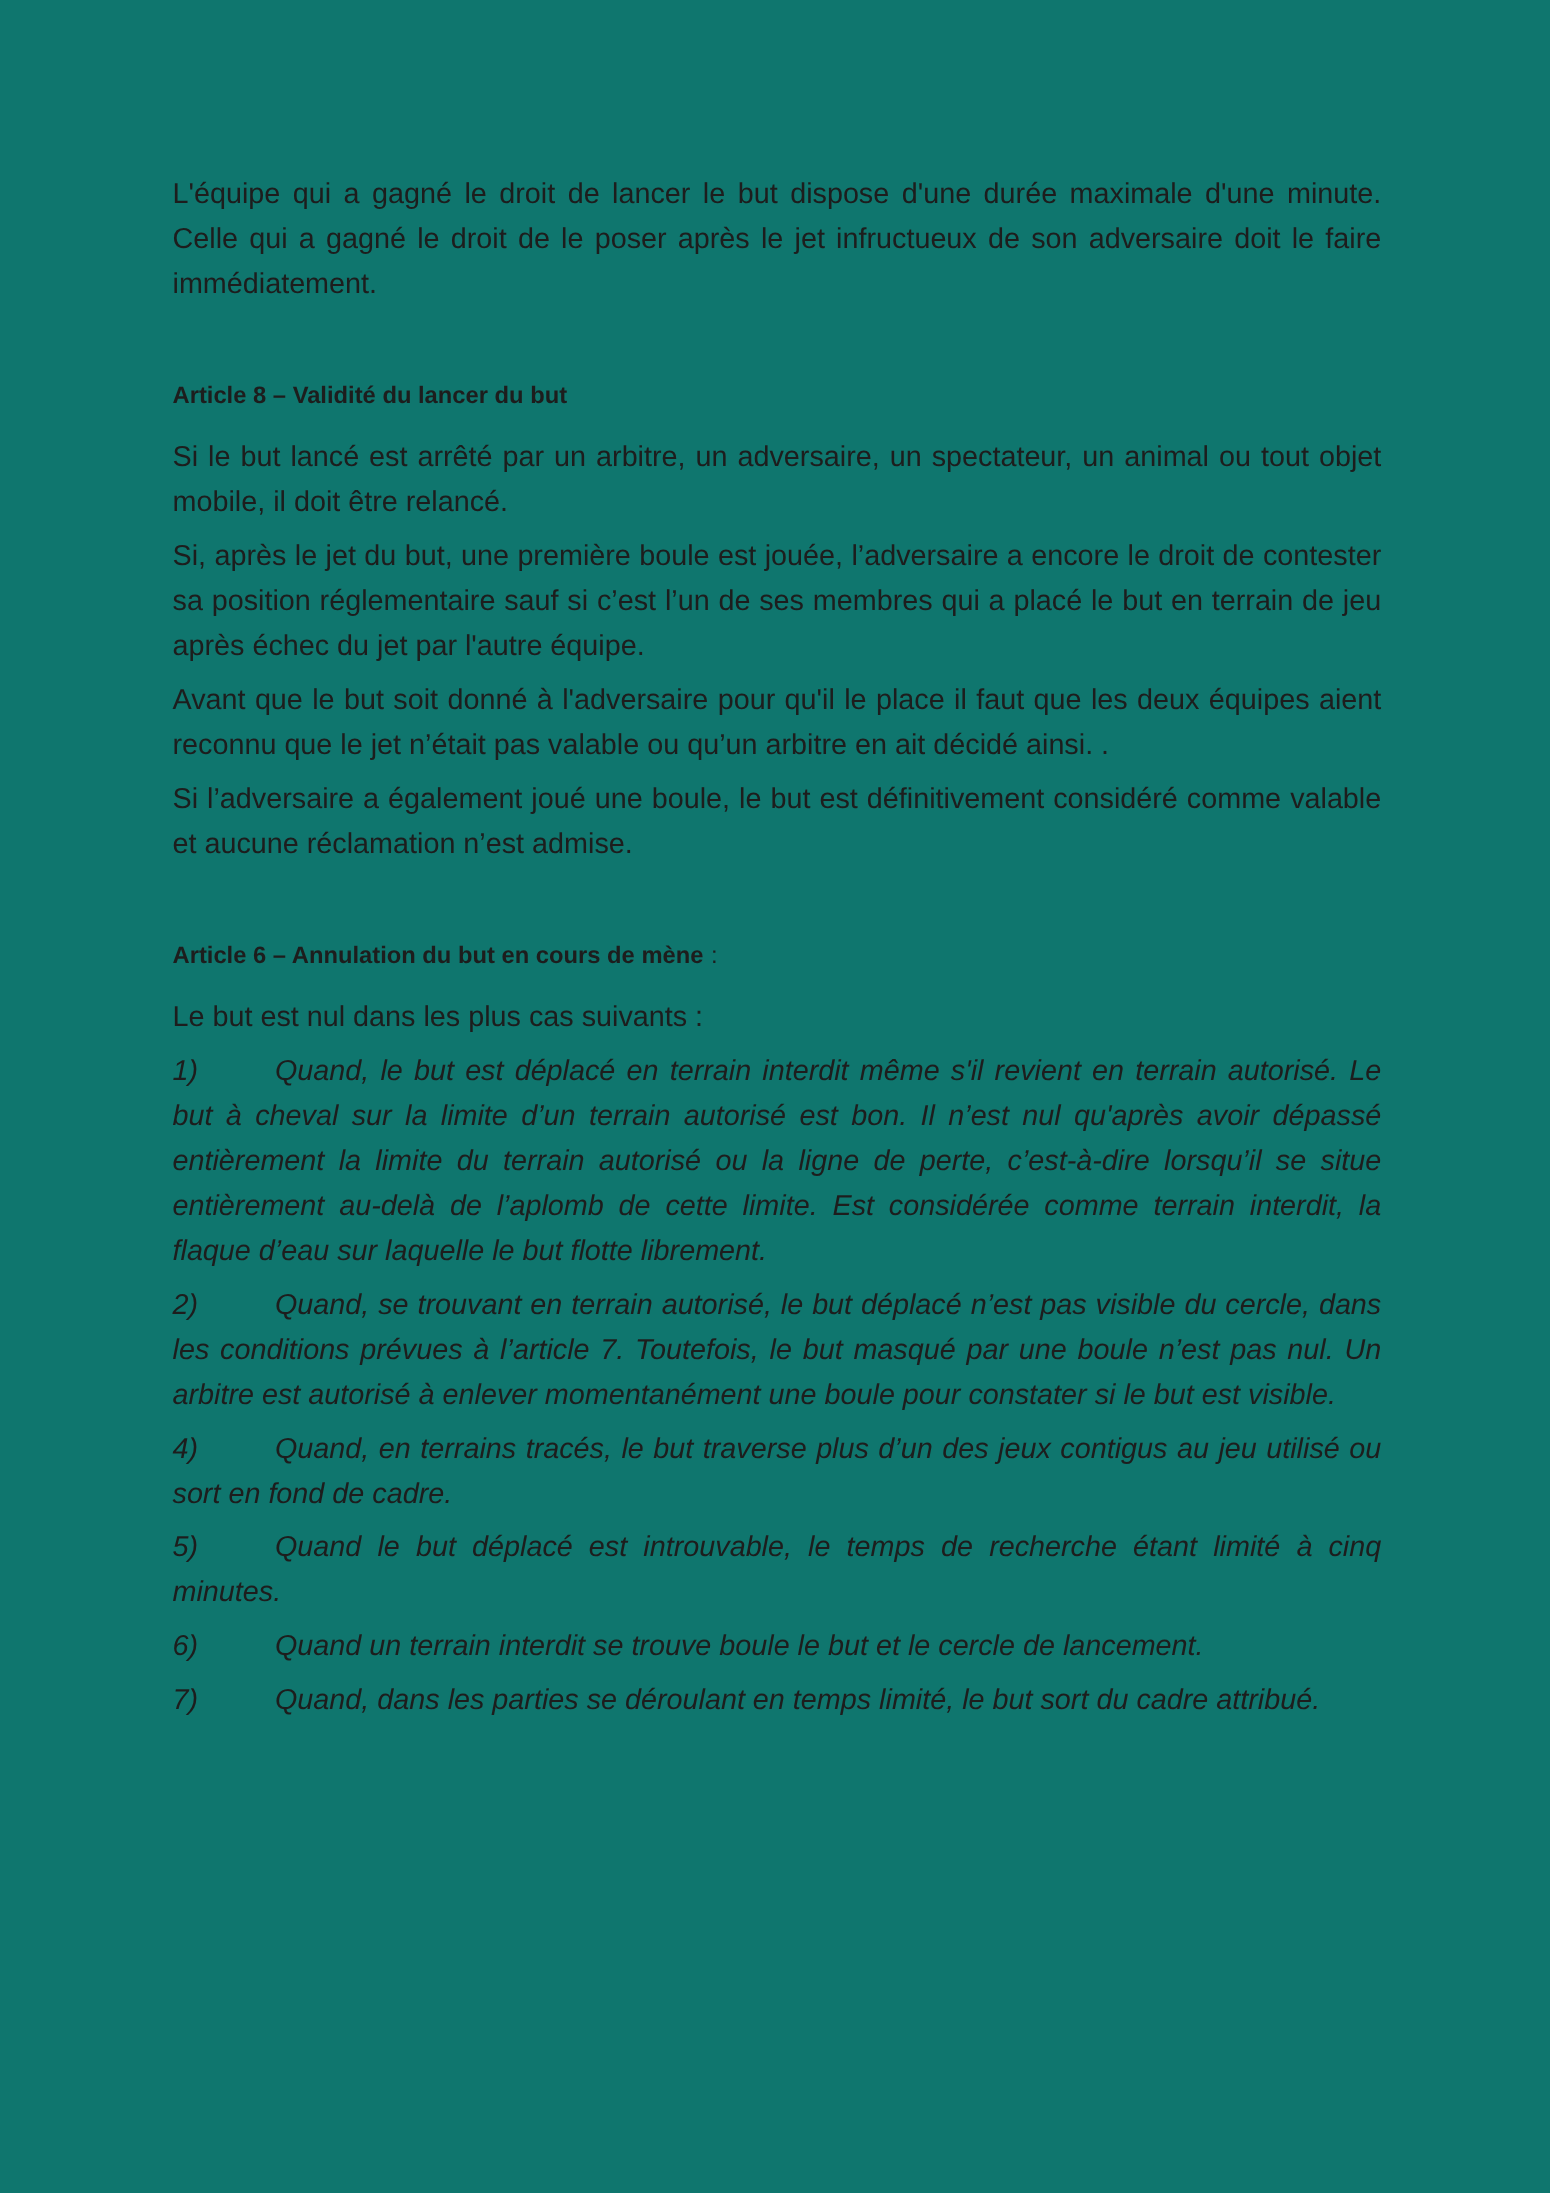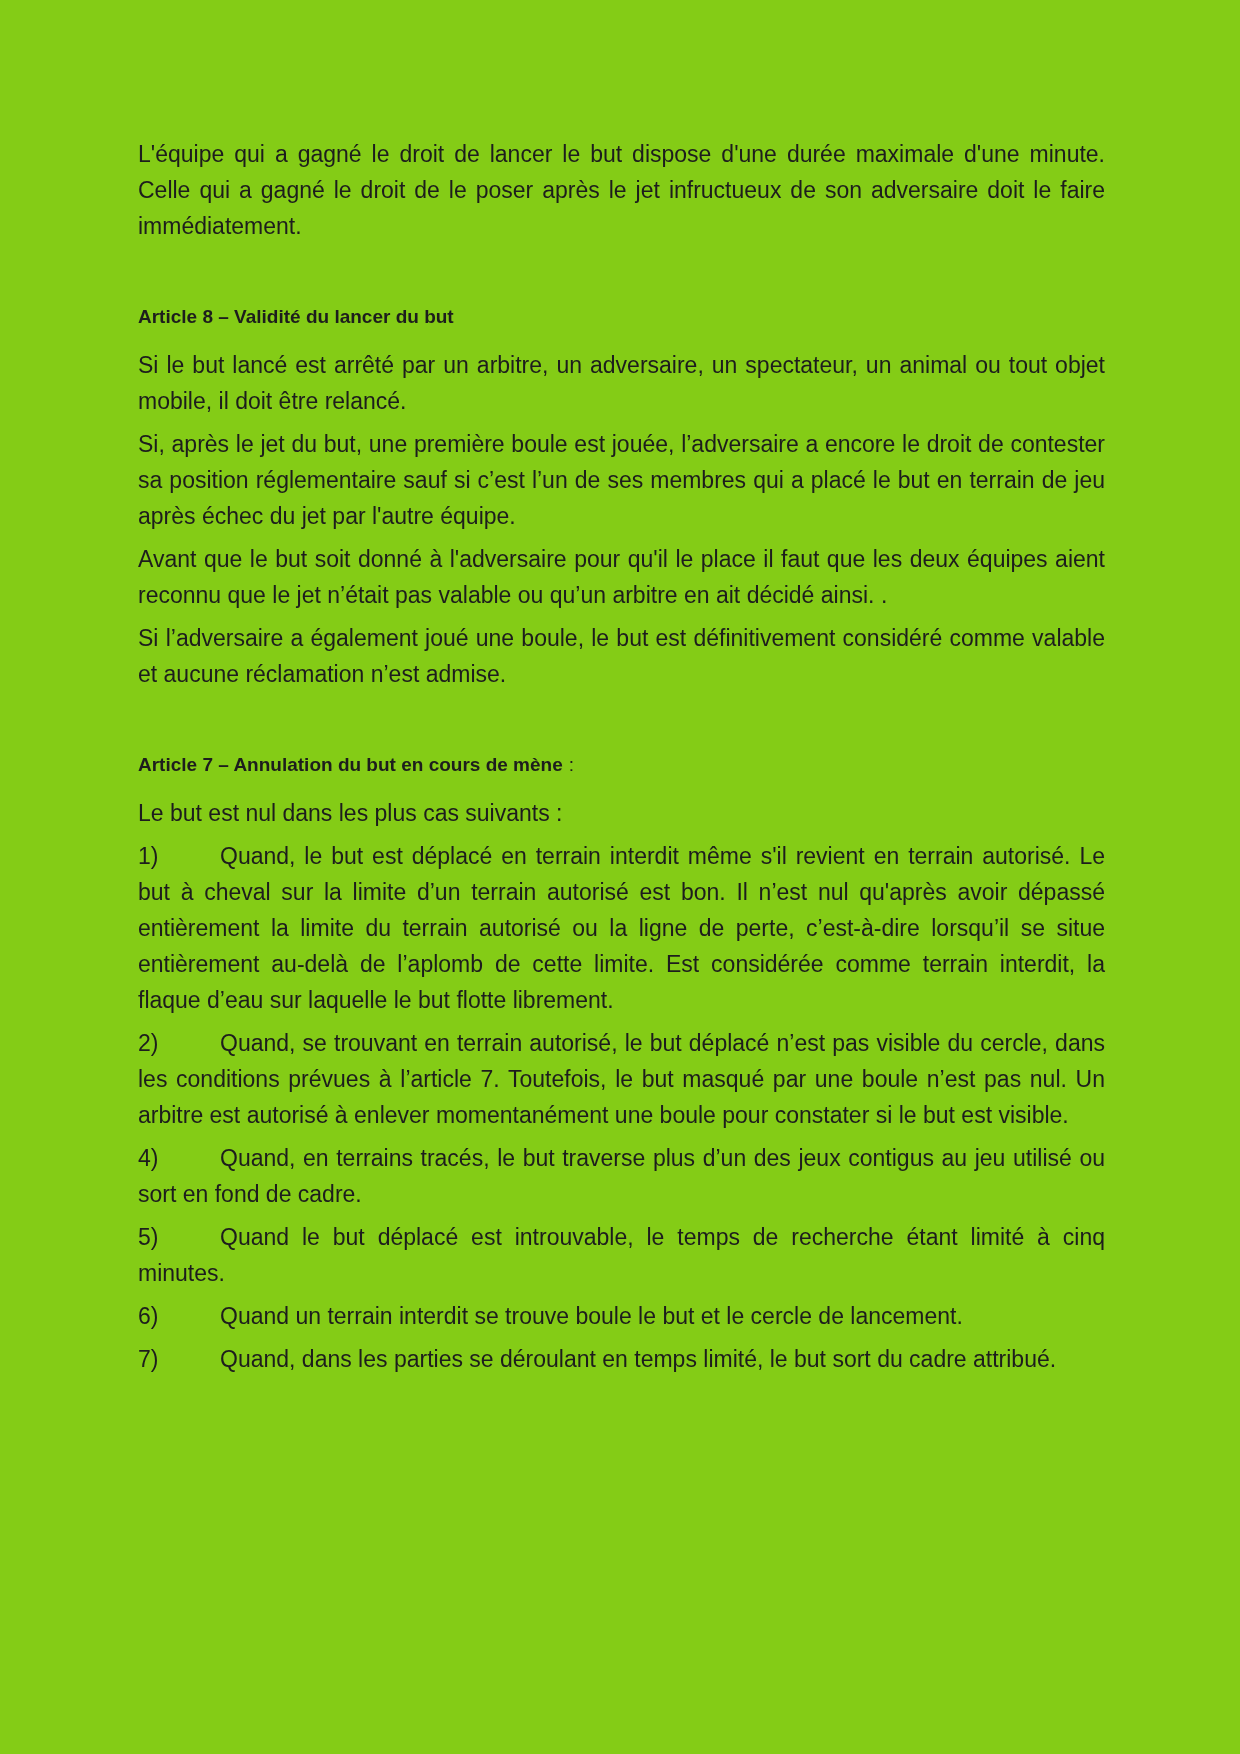--- a/index.html
+++ b/index.html
@@ -4,21 +4,21 @@
 <style>
   html, body {
     margin: 0;
     padding: 0;
     background: #ffffff;
   }
   .page {
     position: relative;
     width: 1240px;
     height: 1754px;
-    background: #84cc16;
+    background: #0f766e;
     box-sizing: border-box;
     padding: 136px 135px 40px 138px;
     font-family: "Liberation Sans", "DejaVu Sans", sans-serif;
     color: #1d1d1d;
     overflow: hidden;
   }
   .para {
     margin: 0 0 7px 0;
     font-size: 23px;
     line-height: 36px;
@@ -35,20 +35,21 @@
   .heading .h-suffix {
     font-weight: normal;
     margin-left: 6px;
   }
   .list-item {
     margin: 0 0 7px 0;
     font-size: 23px;
     line-height: 36px;
     text-align: justify;
     text-justify: inter-word;
+    font-style: italic;
   }
   .item-num {
     display: inline-block;
     width: 82px;
   }
 </style>
 </head>
 <body>
 
 <div class="page">
@@ -59,21 +60,21 @@
 
   <p class="para">Si le but lancé est arrêté par un arbitre, un adversaire, un spectateur, un animal ou tout objet mobile, il doit être relancé.</p>
 
 
   <p class="para">Si, après le jet du but, une première boule est jouée, l’adversaire a encore le droit de contester sa position réglementaire sauf si c’est l’un de ses membres qui a placé le but en terrain de jeu après échec du jet par l'autre équipe.</p>
 
   <p class="para">Avant que le but soit donné à l'adversaire pour qu'il le place il faut que les deux équipes aient reconnu que le jet n’était pas valable ou qu’un arbitre en ait décidé ainsi. .</p>
 
   <p class="para">Si l’adversaire a également joué une boule, le but est définitivement considéré comme valable et aucune réclamation n’est admise.</p>
 
-  <h2 class="heading"><span>Article 7 – Annulation du but en cours de mène</span><span class="h-suffix">:</span></h2>
+  <h2 class="heading"><span>Article 6 – Annulation du but en cours de mène</span><span class="h-suffix">:</span></h2>
 
   <p class="para">Le but est nul dans les plus cas suivants :</p>
 
   <div class="list-item"><span class="item-num">1)</span><span>Quand, le but est déplacé en terrain interdit même s'il revient en terrain autorisé. Le but à cheval sur la limite d’un terrain autorisé est bon. Il n’est nul qu'après avoir dépassé entièrement la limite du terrain autorisé ou la ligne de perte, c’est-à-dire lorsqu’il se situe entièrement au-delà de l’aplomb de cette limite. Est considérée comme terrain interdit, la flaque d’eau sur laquelle le but flotte librement.</span></div>
 
   <div class="list-item"><span class="item-num">2)</span><span>Quand, se trouvant en terrain autorisé, le but déplacé n’est pas visible du cercle, dans les conditions prévues à l’article 7. Toutefois, le but masqué par une boule n’est pas nul. Un arbitre est autorisé à enlever momentanément une boule pour constater si le but est visible.</span></div>
 
 
   <div class="list-item"><span class="item-num">4)</span><span>Quand, en terrains tracés, le but traverse plus d’un des jeux contigus au jeu utilisé ou sort en fond de cadre.</span></div>
 

